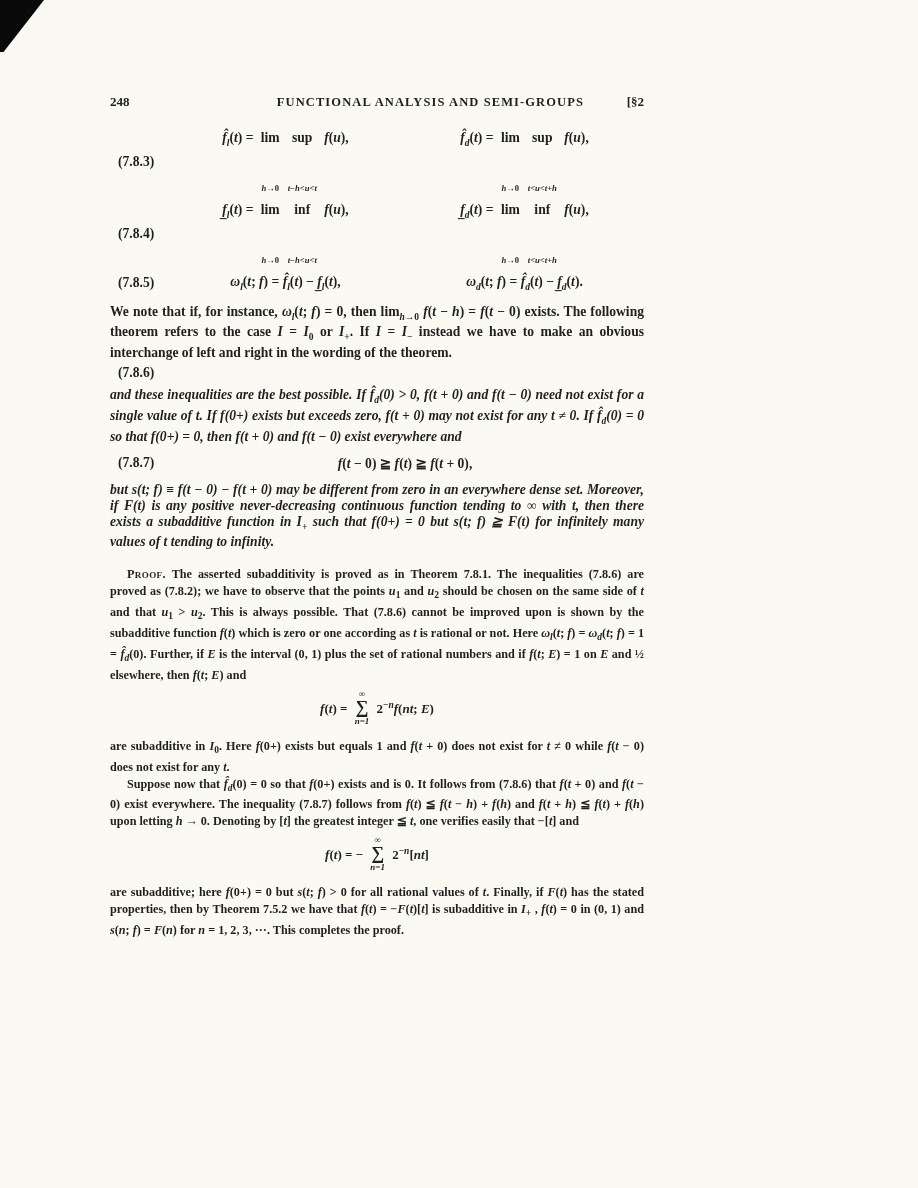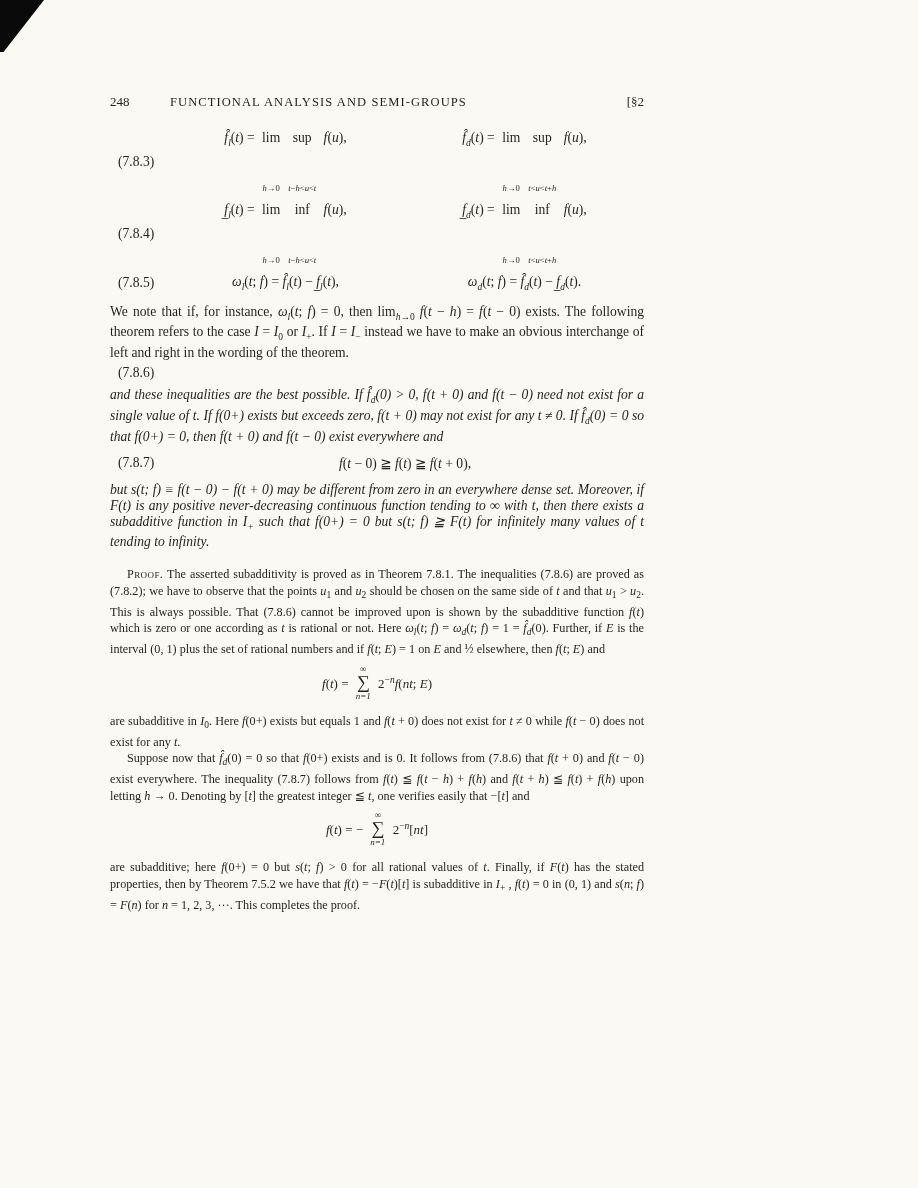--- a/index.html
+++ b/index.html
@@ -3,31 +3,31 @@
 <meta charset="utf-8">
 <style>
   html,body { margin:0; padding:0; }
   body {
     width:918px; height:1188px;
     background:#faf9f4;
     font-family:"Liberation Serif","DejaVu Serif",serif;
     color:#211f1b;
     -webkit-text-size-adjust:none;
   }
-  .page { position:relative; width:918px; height:1188px; overflow:hidden; background:#faf9f4; }
+  .page { position:relative; width:918px; height:1188px; overflow:hidden; background:#faf9f4;font-weight:bold; }
   .corner-mark {
     position:absolute; top:0; left:0; width:44px; height:52px;
     background:#0a0a0a;
     clip-path:polygon(0 0, 100% 0, 8% 100%, 0 100%);
   }
   .content { position:absolute; left:110px; top:94px; width:534px; }
 
   .header { display:flex; justify-content:space-between; align-items:baseline; font-size:13px; margin:0 0 20px 0; }
   .header .pnum { width:60px; }
-  .header .title { letter-spacing:1.1px; font-size:12.5px; text-align:left; flex:1; }
+  .header .title { letter-spacing:1.1px; font-size:12.5px; text-align:right; flex:1; }
   .header .smark { width:60px; text-align:right; }
 
   .eqrow { position:relative; margin:0 0 9px 0; font-size:13.6px; }
   .eqnum { position:absolute; left:8px; top:50%; transform:translateY(-50%); }
   .eqcells { display:flex; padding-left:56px; align-items:center; }
   .eqcell { flex:1 1 0; text-align:center; white-space:nowrap; }
 
   .math sub { font-size:9.5px; }
   .math sup { font-size:9.5px; }
 

